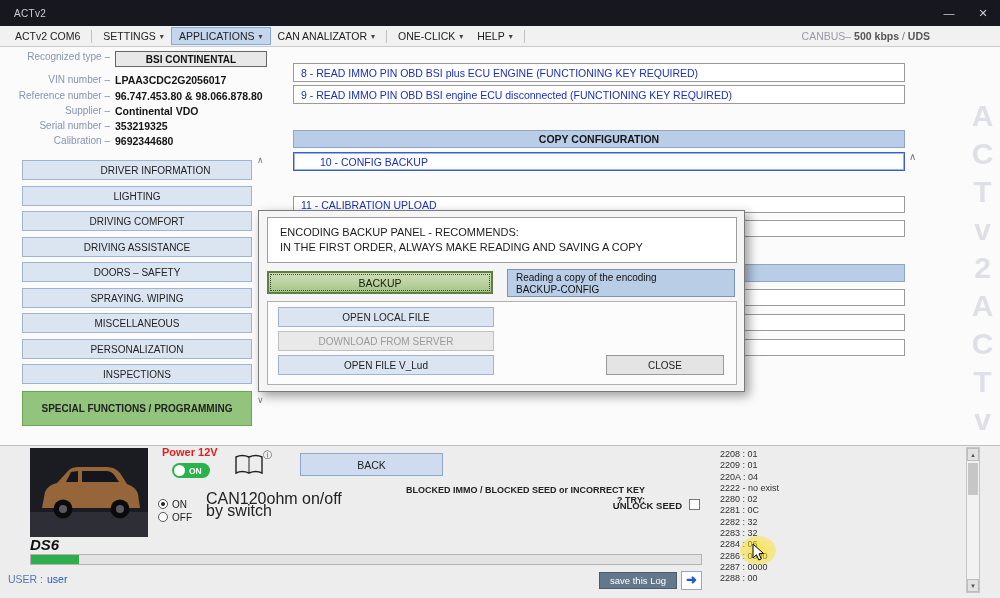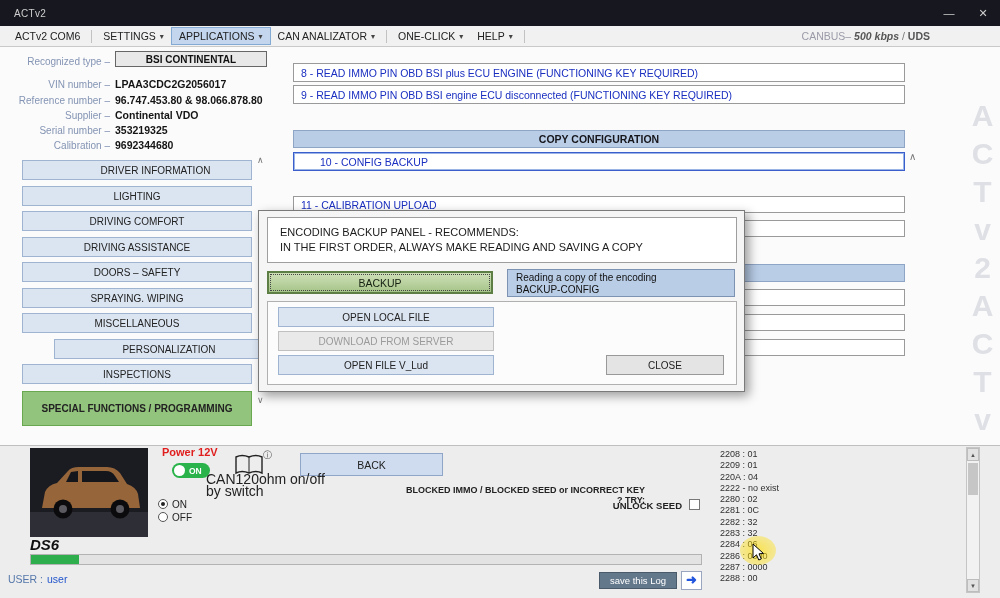--- a/index.html
+++ b/index.html
@@ -13,30 +13,30 @@
   .winbtn { color:#cfcfcf; font-size:11px; width:34px; height:26px; display:flex; align-items:center; justify-content:center; cursor:default; }
 
   
   .menubar { position:absolute; left:0; top:26px; width:1000px; height:21px; background:#f1f1f1; border-bottom:1px solid #c9c9c9; display:flex; align-items:center; padding-left:8px; font-size:10.5px; color:#222; }
   .mi { display:flex; align-items:center; gap:4px; padding:2px 7px; white-space:nowrap; }
   .mi.active { background:#c3d6ee; border:1px solid #82aad2; }
   .caret { font-size:8px; color:#444; }
   .msep { width:1px; height:13px; background:#c2c2c2; margin:0 4px; }
   .mstatus { margin-left:auto; padding-right:70px; font-size:10.5px; white-space:nowrap; }
   .mstatus .c1 { color:#9a9aa8; }
-  .mstatus .c2 { color:#555; font-weight:bold;font-style:italic; }
+  .mstatus .c2 { color:#555; font-weight:bold; }
   .mstatus .c3 { color:#777; }
   .mstatus .c4 { color:#555; font-weight:bold; }
 
   
   .content { position:absolute; left:0; top:47px; width:1000px; height:398px; background:#fbfbfb; }
   .watermark { position:absolute; right:2px; top:52px; height:390px; width:72px; writing-mode:vertical-rl; text-orientation:upright; font-weight:bold; font-size:30px; line-height:32px; letter-spacing:5px; color:rgba(135,145,165,0.25); overflow:hidden; }
 
   
-  .info-row { position:absolute; left:0; width:300px; height:16px; display:flex; align-items:flex-end; }
+  .info-row { position:absolute; left:0; width:300px; height:16px; display:flex; align-items:flex-start; }
   .vlabel { display:inline-block; width:110px; text-align:right; color:#8494b4; font-size:10px; flex:none; }
   .vvalue { font-size:10.5px; color:#141414; font-weight:bold; margin-left:5px; white-space:nowrap; }
   .recognized-box { margin-left:5px; width:152px; height:16px; background:#e8e8e8; border:1px solid #666; font-size:10px; font-weight:bold; color:#111; display:flex; align-items:center; justify-content:center; }
 
   
   .cat { position:absolute; left:22px; width:230px; height:20px; background:#dbe5f2; border:1px solid #9fb4d0; font-size:10px; color:#222; display:flex; align-items:center; justify-content:center; cursor:default; }
   .cat.special { background:#93c47d; border:1px solid #6aa84f; font-weight:bold; height:35px; }
   .mini-scroll { position:absolute; font-size:9px; color:#777; }
 
   
@@ -63,21 +63,21 @@
   .pfill { height:100%; width:48px; background:#2fae4e; }
   .power { position:absolute; left:162px; top:446px; color:#e01e1e; font-size:11px; font-weight:bold; }
   .toggle { position:absolute; left:172px; top:463px; width:38px; height:15px; background:#29b34a; border-radius:8px; display:flex; align-items:center; }
   .knob { width:11px; height:11px; border-radius:50%; background:#fff; margin-left:2px; }
   .toggle .tlabel { color:#fff; font-size:8.5px; font-weight:bold; margin-left:4px; }
   .backbtn { position:absolute; left:300px; top:453px; width:143px; height:23px; background:#cfdcf0; border:1px solid #8fa6c8; font-size:10.5px; color:#222; font-family:inherit; }
   .radio { display:inline-block; width:10px; height:10px; border-radius:50%; border:1px solid #555; background:#fff; position:relative; vertical-align:-1px; }
   .radio.sel::after { content:""; position:absolute; left:2px; top:2px; width:4px; height:4px; border-radius:50%; background:#222; }
   .rlabel { font-size:10px; color:#222; margin-left:4px; }
   .rrow { position:absolute; left:158px; }
-  .can-note { position:absolute; left:206px; top:473px; font-size:14px; color:#222; line-height:12px; }
+  .can-note { position:absolute; left:206px; top:493px; font-size:16px; color:#222; line-height:12px; }
   .blocked { position:absolute; left:400px; top:485px; width:245px; text-align:right; font-size:9px; color:#222; font-weight:bold; }
   .unlock { position:absolute; left:556px; top:500px; width:126px; text-align:right; font-size:9.5px; color:#222;font-weight:bold; }
   .chk { position:absolute; left:689px; top:499px; width:11px; height:11px; border:1px solid #777; background:#fff; }
   .userline { position:absolute; left:8px; top:573px; font-size:10.5px; }
   .userline .ul { color:#5577aa; }
   .userline .uv { color:#2255cc; margin-left:4px; }
   .savelog { position:absolute; left:599px; top:572px; width:78px; height:17px; background:#64788c; border:1px solid #4a5a6a; color:#fff; font-size:9.5px; font-family:inherit; }
   .arrowbtn { position:absolute; left:681px; top:571px; width:21px; height:19px; background:#fff; border:1px solid #9aa6c0; color:#2255dd; font-size:13px; font-weight:bold; line-height:16px; text-align:center; }
   .loglist { position:absolute; left:720px; top:449px; width:240px; font-size:9px; color:#303030; line-height:11.3px; }
   .sb2 { position:absolute; left:966px; top:447px; width:14px; height:146px; background:#f2f2f2; border:1px solid #c5c5c5; }
@@ -165,21 +165,21 @@
     <span class="vvalue">9692344680</span>
   </div>
 
   <div class="cat" style="top:160px;padding-left:37px;">DRIVER INFORMATION</div>
   <div class="cat" style="top:186px;">LIGHTING</div>
   <div class="cat" style="top:211px;">DRIVING COMFORT</div>
   <div class="cat" style="top:237px;">DRIVING ASSISTANCE</div>
   <div class="cat" style="top:262px;">DOORS – SAFETY</div>
   <div class="cat" style="top:288px;">SPRAYING. WIPING</div>
   <div class="cat" style="top:313px;">MISCELLANEOUS</div>
-  <div class="cat" style="top:339px;margin-left:32px;">PERSONALIZATION</div>
+  <div class="cat" style="top:339px;">PERSONALIZATION</div>
   <div class="cat" style="top:364px;">INSPECTIONS</div>
   <div class="cat special" style="top:391px;">SPECIAL FUNCTIONS / PROGRAMMING</div>
 
   <span class="mini-scroll" style="left:257px; top:155px;">∧</span>
   <span class="mini-scroll" style="left:257px; top:395px;">∨</span>
 
   <div class="frow" style="top:63px; height:19px;">8 - READ IMMO PIN OBD BSI plus ECU ENGINE (FUNCTIONING KEY REQUIRED)</div>
   <div class="frow" style="top:85px; height:19px;">9 - READ IMMO PIN OBD BSI engine ECU disconnected (FUNCTIONING KEY REQUIRED)</div>
   <div class="fheader" style="top:130px; height:18px;">COPY CONFIGURATION</div>
   <div class="frow selected" style="top:152px; height:19px;padding-left:26px;">10 - CONFIG BACKUP</div>

